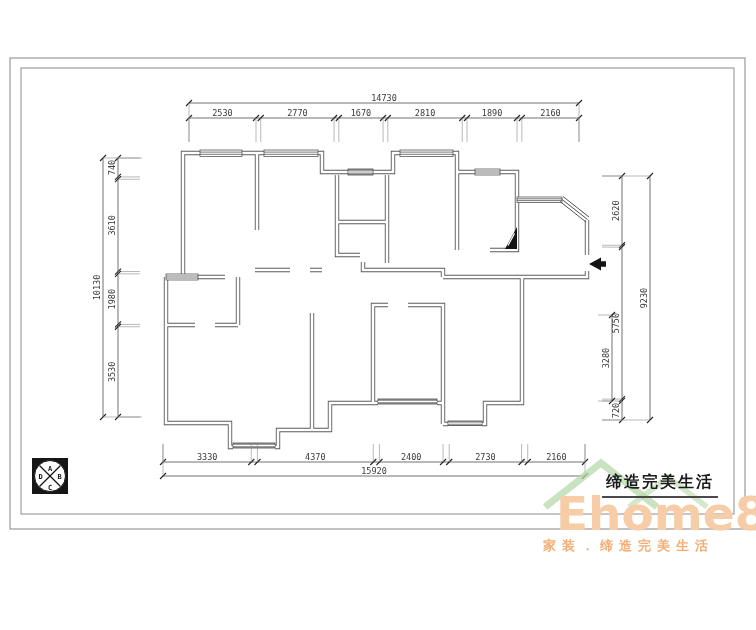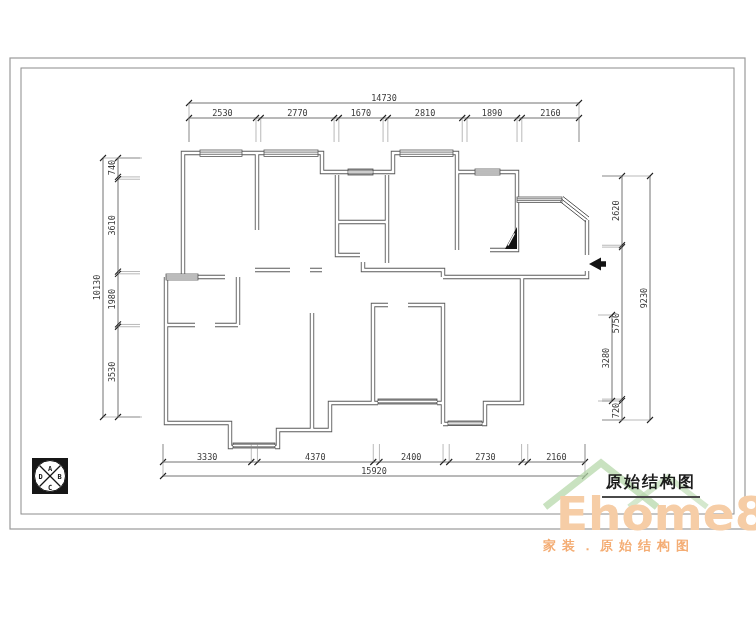--- a/index.html
+++ b/index.html
@@ -252,18 +252,18 @@
         <text x="609" y="358" text-anchor="middle" class="dim-label" transform="rotate(-90 609 358)">3280</text>
       </g>
   </svg>
 
   
   <svg class="watermark" width="756" height="630" viewBox="0 0 756 630" style="left:0;top:0;position:absolute;">
     <path d="M545,507 L601,463 L657,507" fill="none" stroke="#b7d8ab" stroke-width="7" opacity="0.75"></path>
     <path d="M629,507 L668,477 L707,507" fill="none" stroke="#b7d8ab" stroke-width="5.5" opacity="0.6"></path>
   </svg>
   <div class="wm-brand">Ehome8</div>
-  <div class="wm-tagline">家装．原始结构图</div>
+  <div class="wm-tagline">家装．缔造完美生活</div>
 
   
-  <div class="title-block">原始结构图</div>
+  <div class="title-block">缔造完美生活</div>
 
 </div>
 
 </body></html>

